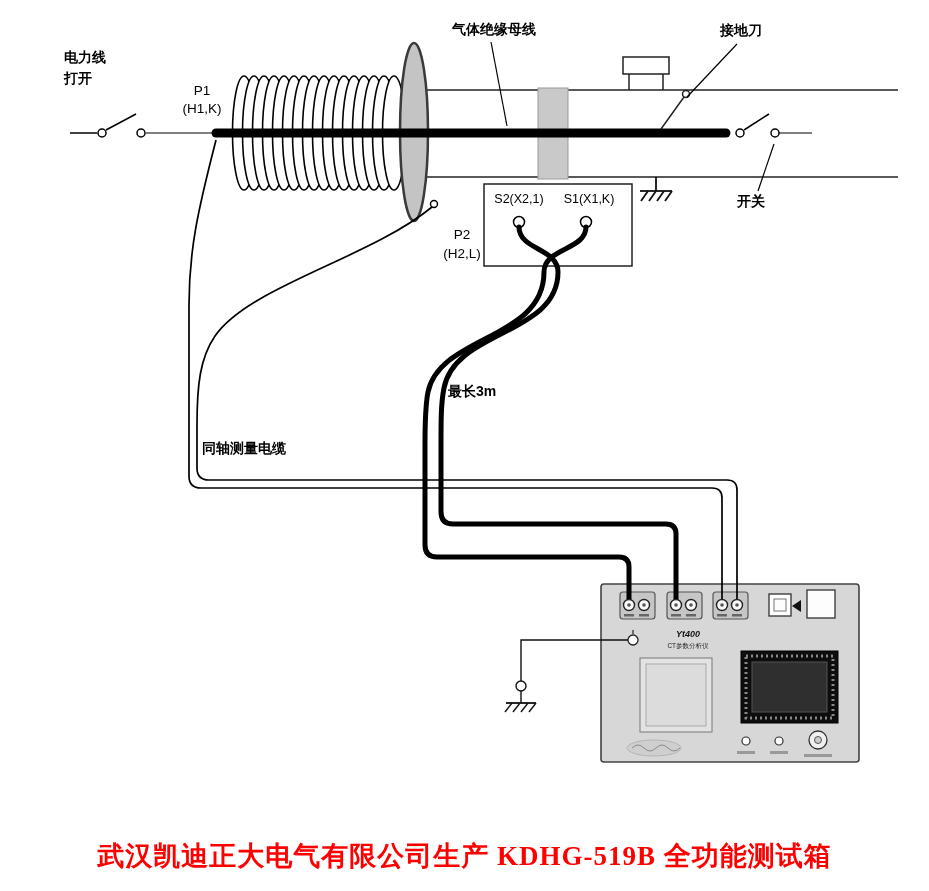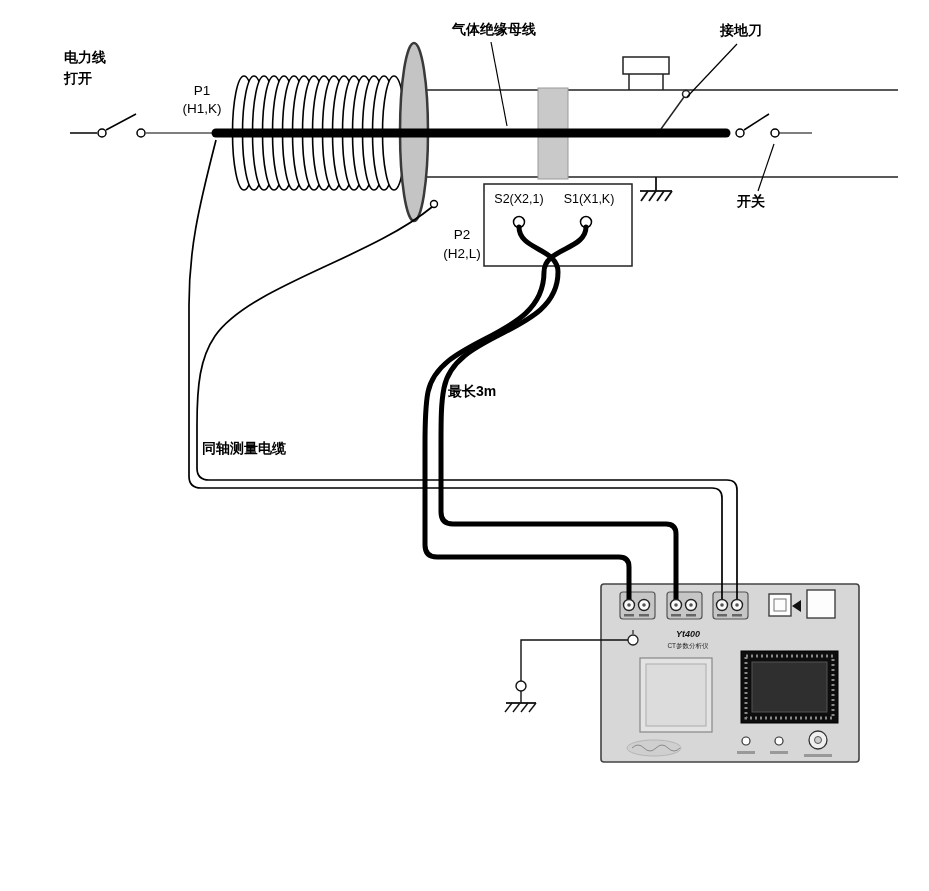--- a/index.html
+++ b/index.html
@@ -204,14 +204,15 @@
   <text class="lbl-bold" x="737" y="206">开关</text>
 
   <text class="lbl" x="462" y="239" text-anchor="middle">P2</text>
   <text class="lbl" x="462" y="258" text-anchor="middle">(H2,L)</text>
 
   <text class="lbl-bold" x="448" y="396">最长3m</text>
 
   <text class="lbl-bold" x="202" y="453">同轴测量电缆</text>
 </svg>
 
+<div class="caption">武汉凯迪正大电气有限公司生产 KDHG-519B 全功能测试箱</div>
 
 </div>
 
 </body></html>

